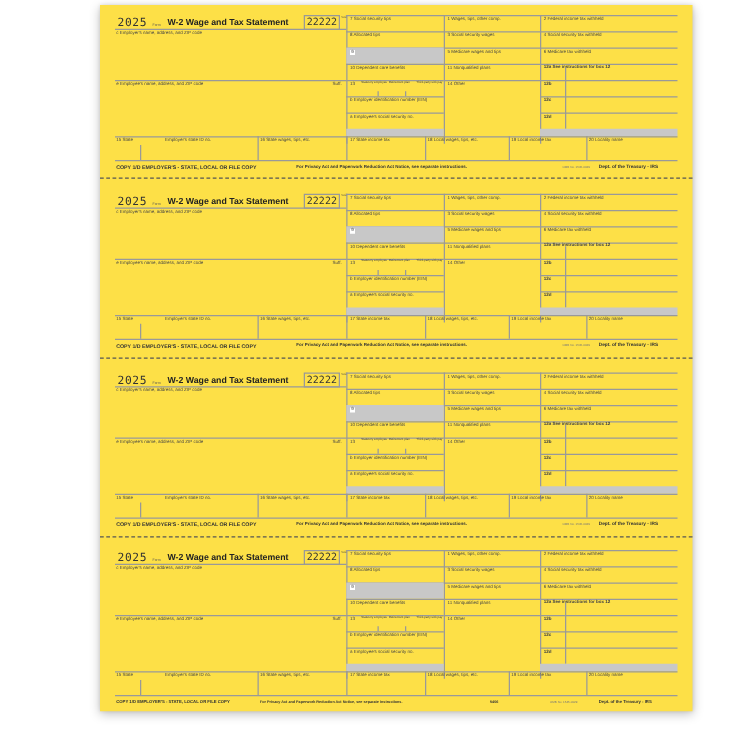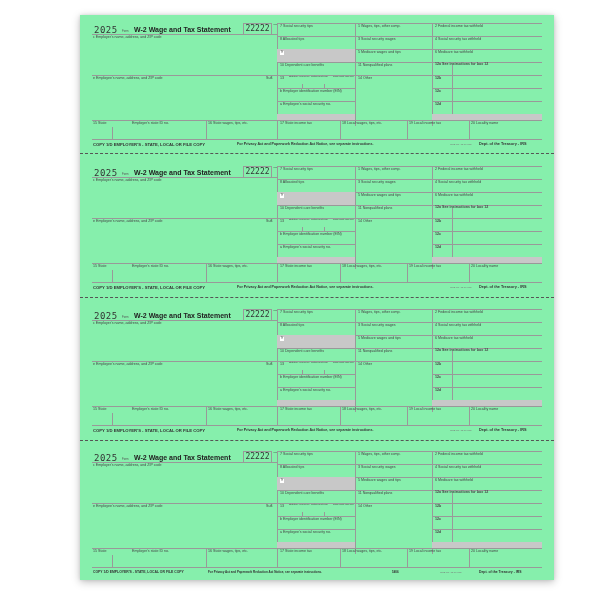--- a/index.html
+++ b/index.html
@@ -1,17 +1,17 @@
 <!DOCTYPE html>
 <html><head>
 <meta charset="utf-8">
 <style>
   html, body { margin:0; padding:0; }
   body { width:600px; height:600px; background:#ffffff; position:relative; overflow:hidden; font-family:"Liberation Sans", sans-serif; color:#333; }
-  .page { position:absolute; left:80px; top:15px; width:474px; height:565px; background:#86efac; box-shadow:0 2px 8px rgba(0,0,0,0.25), 0 0 3px rgba(0,0,0,0.1); }
+  .page { position:absolute; left:80px; top:4px; width:474px; height:565px; background:#fde047; box-shadow:0 2px 8px rgba(0,0,0,0.25), 0 0 3px rgba(0,0,0,0.1); }
   .form { position:absolute; left:12px; width:450px; height:130px; }
   .cut { position:absolute; left:0; width:474px; height:0; border-top:1px dashed #555; }
   .t { position:absolute; font-size:3.6px; color:#444; white-space:nowrap; line-height:1; }
   .b { font-weight:bold; }
   .hl { position:absolute; height:0; border-top:0.6px solid #999; }
   .vl { position:absolute; width:0; border-left:0.6px solid #999; }
   .shade { position:absolute; background:#c8c8c8; }
   .year { position:absolute; left:2px; top:4px; font-family:"DejaVu Sans Mono", monospace; font-size:9px; color:#333; letter-spacing:0.5px; }
   .formword { position:absolute; left:30px; top:8px; font-size:2.8px; color:#555; }
   .title { position:absolute; left:42px; top:5px; font-size:7px; font-weight:bold; color:#222; }

